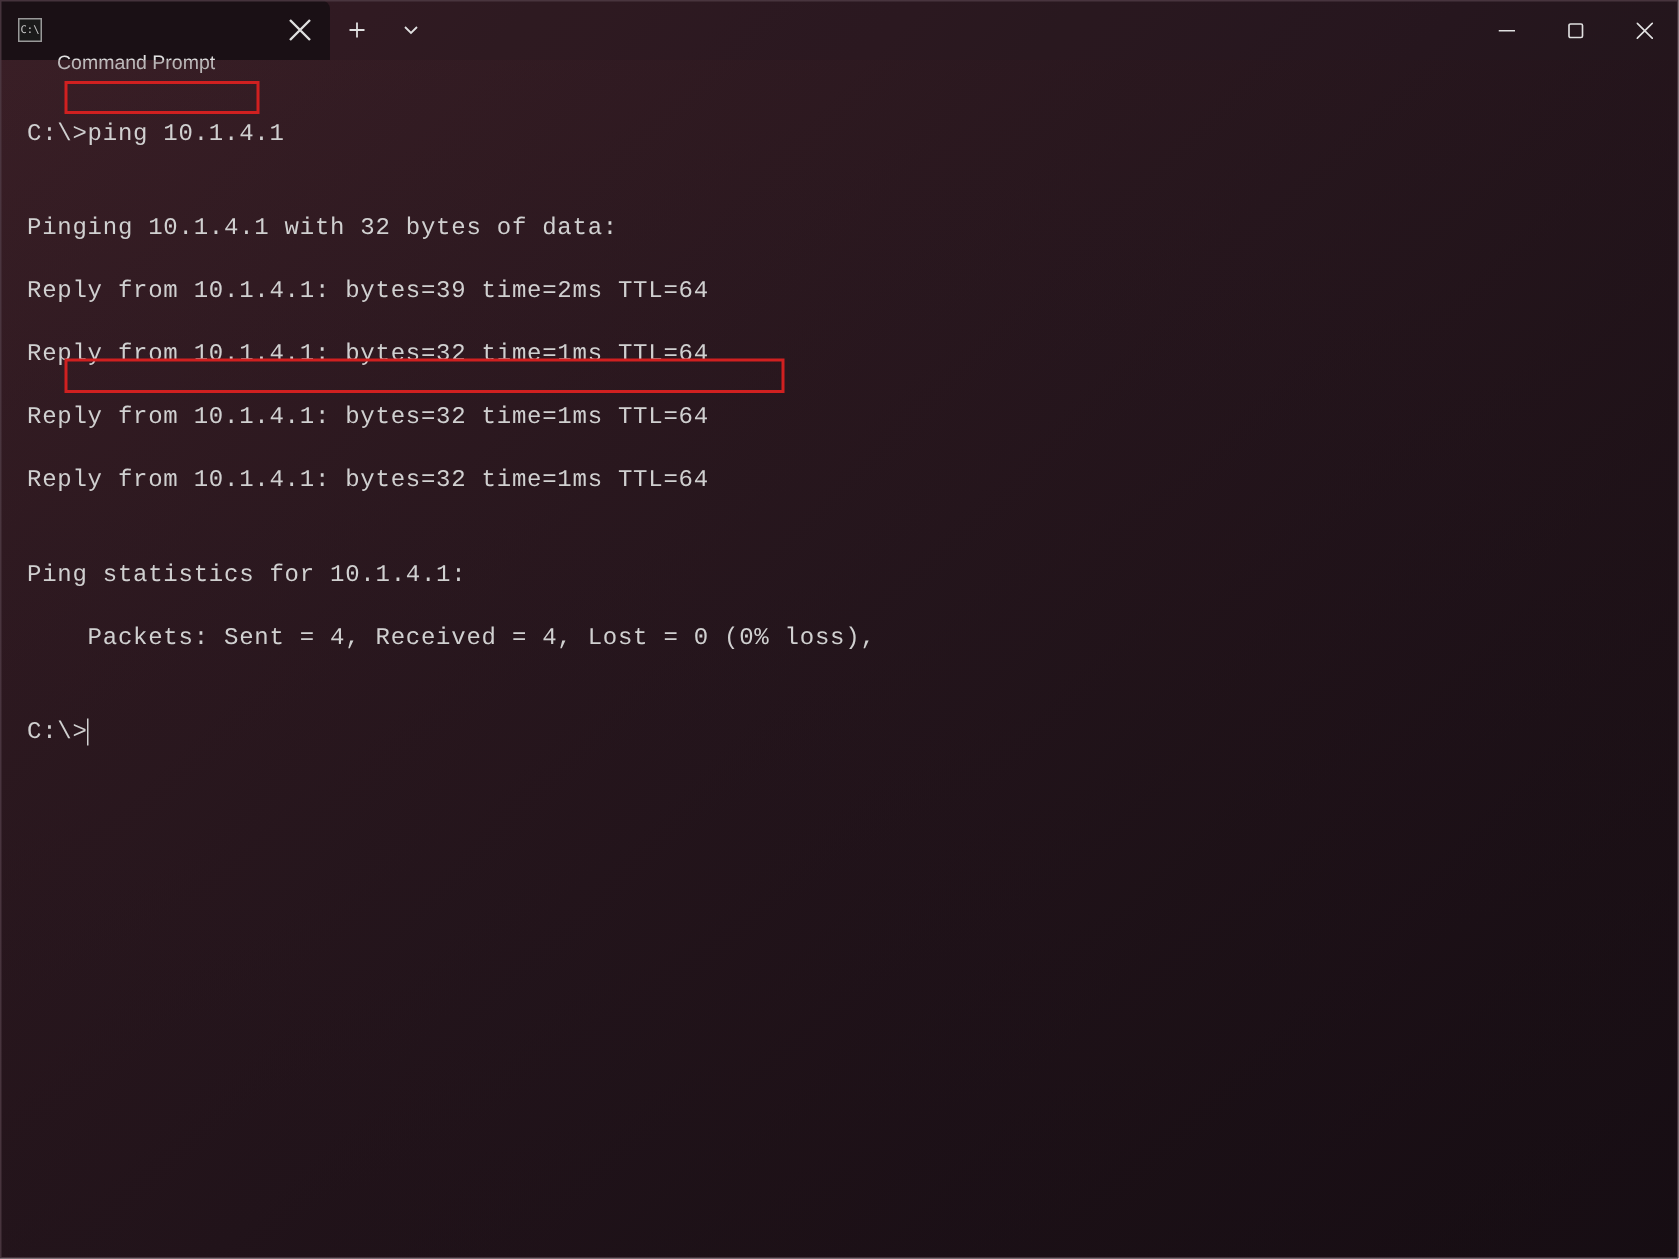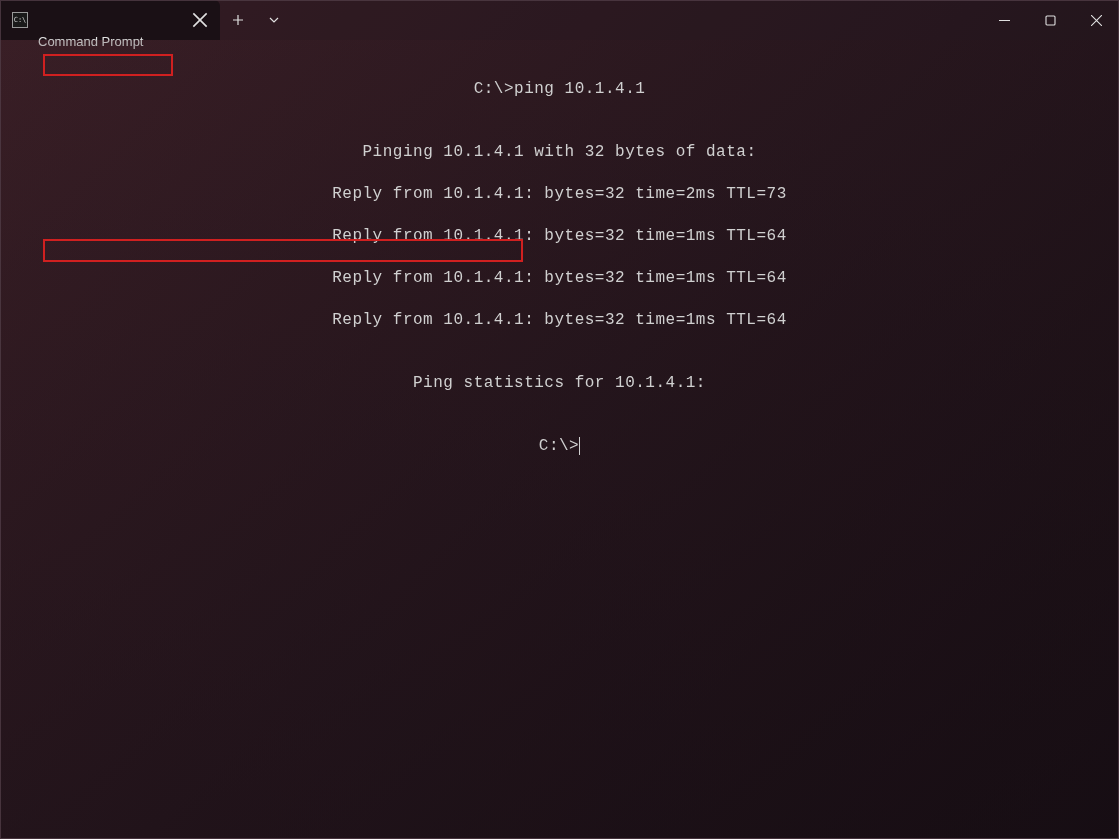--- a/index.html
+++ b/index.html
@@ -88,21 +88,20 @@
     .terminal-body {
       padding: 18px;
       color: #d0d0d0;
       font-size: 16px;
       line-height: 21px;
       letter-spacing: 0.5px;
       white-space: pre;
       position: relative;
       height: calc(100% - 40px);
       background: linear-gradient(160deg, rgba(45,25,30,0.2) 0%, rgba(20,12,18,0.6) 100%);
-      text-align: center;
     }
     
     .line { display: block; }
     
     .highlight-box {
       position: absolute;
       border: 2px solid #d02020;
       pointer-events: none;
     }
     
@@ -164,25 +163,26 @@
           <path d="M0 0 L11 11 M11 0 L0 11" stroke="currentColor" stroke-width="1.1"></path>
         </svg>
     </div>
   </div>
 </div>
 
 <div class="terminal-body">
 <span class="line"><span>C:\&gt;</span><span>ping 10.1.4.1</span></span>
 <span class="line"></span>
 <span class="line">Pinging 10.1.4.1 with 32 bytes of data:</span>
-<span class="line">Reply from 10.1.4.1: bytes=32 time=2ms TTL=73</span>
+<span class="line">Reply from 10.1.4.1: bytes=39 time=2ms TTL=64</span>
 <span class="line">Reply from 10.1.4.1: bytes=32 time=1ms TTL=64</span>
 <span class="line">Reply from 10.1.4.1: bytes=32 time=1ms TTL=64</span>
 <span class="line">Reply from 10.1.4.1: bytes=32 time=1ms TTL=64</span>
 <span class="line"></span>
 <span class="line">Ping statistics for 10.1.4.1:</span>
+<span class="line">    Packets: Sent = 4, Received = 4, Lost = 0 (0% loss),</span>
 <span class="line"></span>
 <span class="line"><span>C:\&gt;</span><span class="cursor"></span></span>
   <div class="highlight-box hl1"></div>
   <div class="highlight-box hl2"></div>
 </div>
 
 <div class="window-border"></div>
 
 </body></html>

